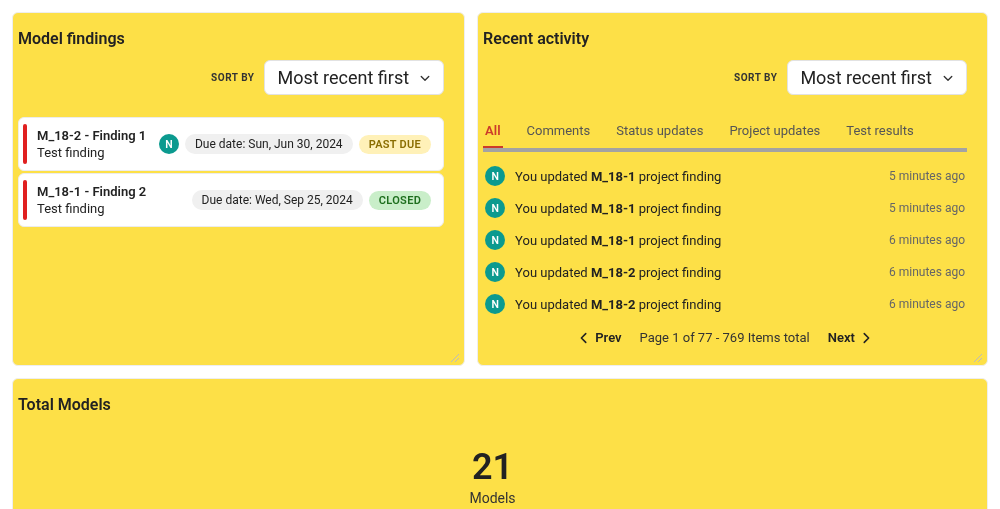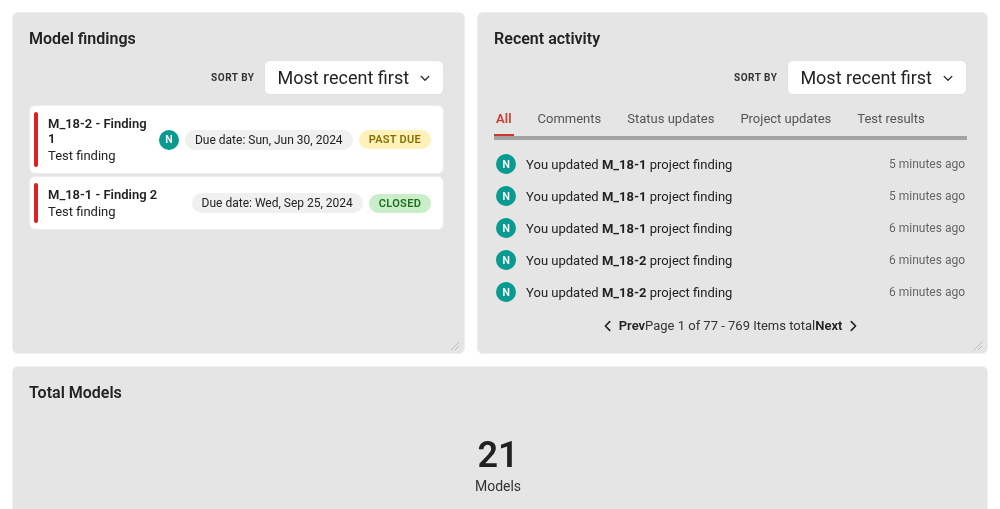--- a/index.html
+++ b/index.html
@@ -1,46 +1,46 @@
 <!DOCTYPE html>
 <html><head>
 <meta charset="utf-8">
 <style>
 * { box-sizing: border-box; margin: 0; padding: 0; }
 body { font-family: -apple-system, BlinkMacSystemFont, "Segoe UI", Roboto, sans-serif; background: #fff; padding: 12px; width: 1000px; color: #222; }
 .grid-top { display: flex; gap: 12px; margin-bottom: 12px; }
-.card { background: #e5e5e5; border: 1px solid #eee; border-radius: 6px; padding: 16px 20px 20px 16px; position: relative; }
+.card { background: #fde047; border: 1px solid #eee; border-radius: 6px; padding: 16px 20px 20px 5px; position: relative; }
 .card-resize { position: absolute; right: 4px; bottom: 2px; width: 10px; height: 10px; }
 .card-resize svg { display: block; }
 .card-findings { flex: 1 1 47%; }
 .card-activity { flex: 1 1 53%; }
 .card-total { width: 100%; }
 .card-title { font-size: 16px; font-weight: 600; margin-bottom: 12px; color: #222; }
-.sort-row { display: flex; justify-content: flex-end; align-items: center; gap: 10px; margin-bottom: 10px; }
+.sort-row { display: flex; justify-content: flex-end; align-items: center; gap: 10px; margin-bottom: 22px; }
 .sort-label { font-size: 10px; font-weight: 700; letter-spacing: 0.5px; color: #333; }
 .sort-select { display: inline-flex; align-items: center; gap: 10px; background: #fff; border: 1px solid #e2e2e2; border-radius: 6px; padding: 6px 12px; font-size: 18px; cursor: pointer; }
 .sort-select .chev { width: 12px; height: 12px; }
 .finding-item { display: flex; align-items: center; gap: 8px; background: #fff; border: 1px solid #ececec; border-radius: 6px; padding: 10px 12px; margin-bottom: 2px; position: relative; }
 .finding-item::before { content: ""; position: absolute; left: 4px; top: 6px; bottom: 6px; width: 4px; background: #e02020; border-radius: 2px; }
 .finding-body { padding-left: 6px; flex: 1; }
 .finding-title { font-size: 13px; font-weight: 600; color: #222; }
 .finding-sub { font-size: 13px; color: #222; margin-top: 2px; }
 .avatar { width: 20px; height: 20px; border-radius: 50%; background: #0b9a8f; color: #fff; font-size: 10.5px; font-weight: 600; display: inline-flex; align-items: center; justify-content: center; flex: 0 0 auto; }
 .due-pill { background: #f0f0f0; color: #222; border-radius: 14px; padding: 3px 10px; font-size: 12px; white-space: nowrap; }
 .badge { border-radius: 14px; padding: 3px 10px; font-size: 11px; font-weight: 600; letter-spacing: 0.3px; white-space: nowrap; text-align: center; }
 .badge-pastdue { background: #fff1b8; color: #8a6d00; }
 .badge-closed { background: #c9eec9; color: #1d6e1d; }
 .tabs { display: flex; gap: 22px; border-bottom: 4px solid #a3a3a3; margin-bottom: 8px; }
 .tab { font-size: 13px; color: #555; padding: 6px 2px 8px 2px; cursor: pointer; border-bottom: 2px solid transparent; }
 .tab.active { color: #cc3b2a; border-bottom-color: #cc3b2a; font-weight: 600; }
 .activity-item { display: flex; align-items: center; gap: 10px; padding: 6px 2px; }
 .activity-text { font-size: 13px; color: #222; flex: 1; }
 .activity-text strong { font-weight: 700; margin-top: 8px; }
 .activity-time { font-size: 12px; color: #666; white-space: nowrap; }
-.pager { display: flex; justify-content: center; align-items: center; padding-top: 10px; font-size: 13px; }
+.pager { display: flex; justify-content: center; align-items: center; gap: 18px; padding-top: 10px; font-size: 13px; }
 .pager .prev, .pager .next { display: inline-flex; align-items: center; gap: 4px; font-weight: 600; cursor: pointer; }
 .pager .info { color: #333; }
 .arrow { width: 14px; height: 14px; }
 .total-wrap { text-align: center; padding: 20px 0 24px 0; }
 .total-num { font-size: 36px; font-weight: 600; color: #222; }
 .total-lbl { font-size: 14px; color: #333; margin-top: 2px; }
 .finding-right { display: flex; align-items: center; gap: 6px; flex: 0 0 auto; }
 </style>
 </head>
 <body>

